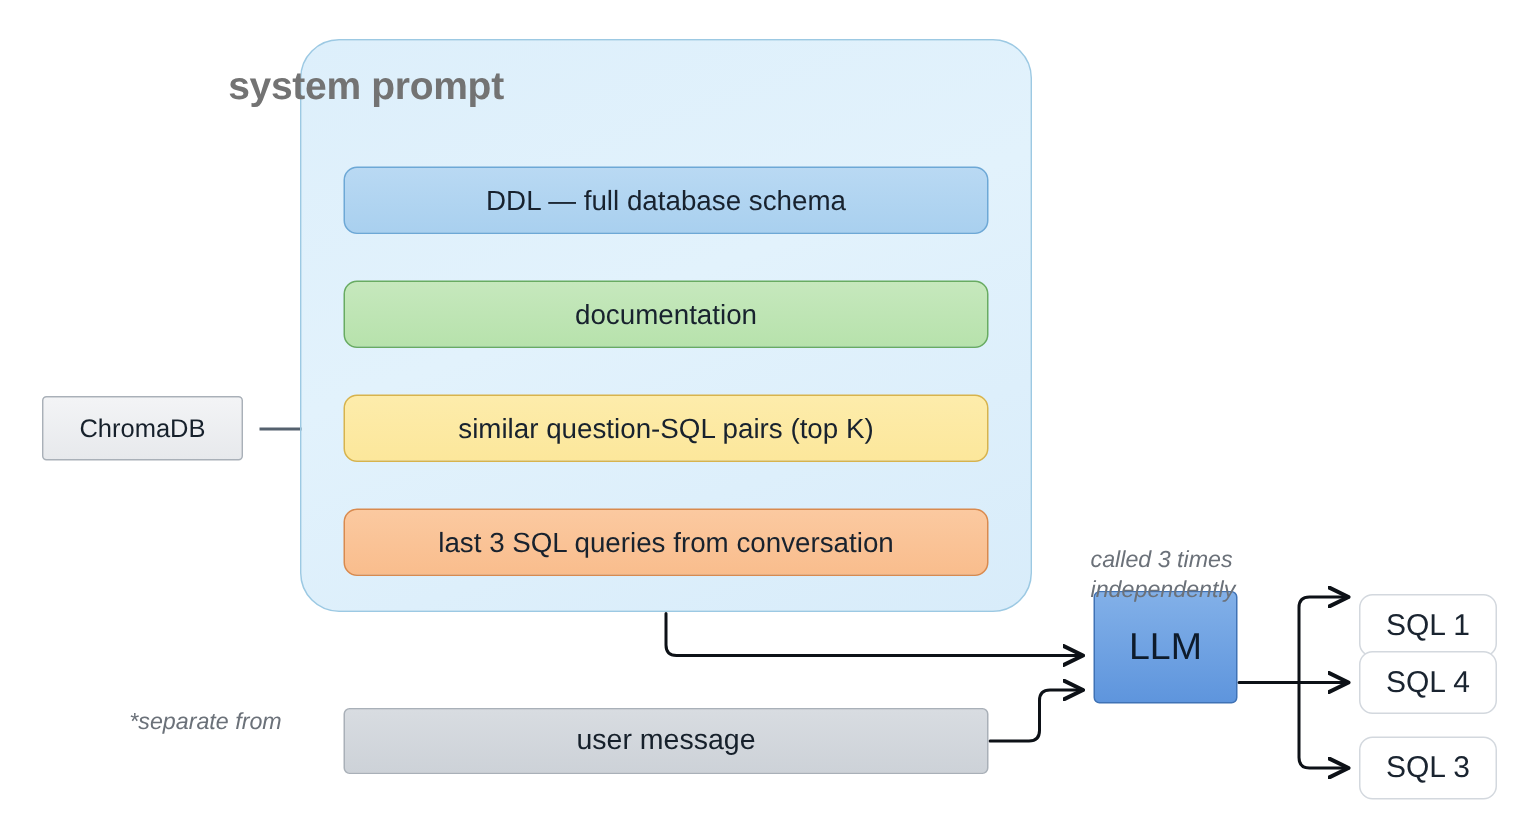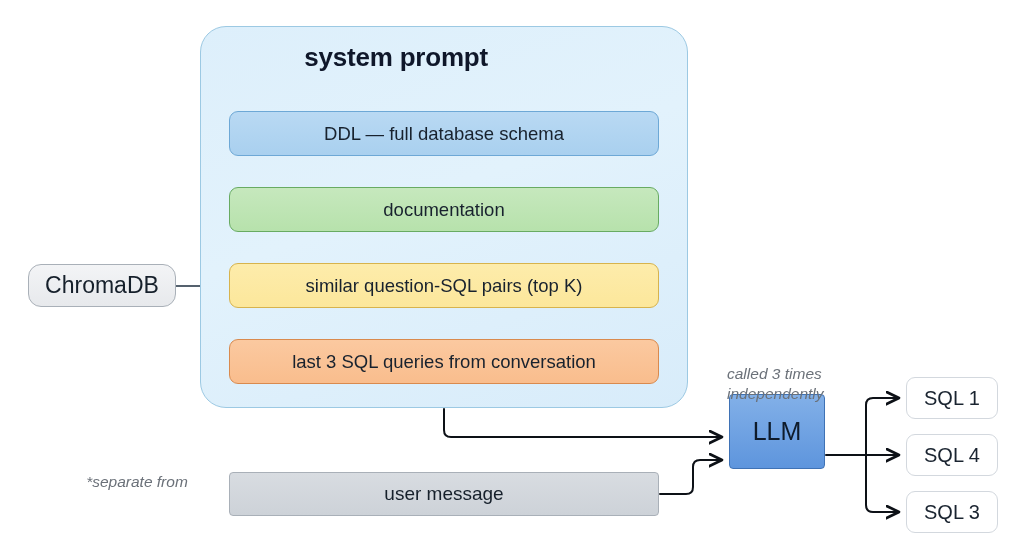--- a/index.html
+++ b/index.html
@@ -36,24 +36,24 @@
     box-sizing: border-box;
     border: 1.5px solid #9cc9e3;
     border-radius: 26px;
     background: linear-gradient(160deg, #ddeffb 0%, #e2f2fc 45%, #d8ecfa 100%);
   }
   .sp-title {
     position: absolute;
     left: 0;
     top: 42px;
     width: 488px;
-    text-align: right;
+    text-align: center;
     font-size: 26px;
     font-weight: bold;
-    color: #0f172a;
+    color: #737373;
     letter-spacing: -0.2px;
   }
 
   
   .row {
     position: absolute;
     left: 229px;
     width: 430px;
     height: 45px;
     box-sizing: border-box;
@@ -84,30 +84,30 @@
     top: 339px;
     background: linear-gradient(180deg, #fbc9a0 0%, #f9bd8d 100%);
     border: 1.4px solid #d98a4e;
   }
 
   
   .chromadb {
     position: absolute;
     left: 28px;
     top: 264px;
-    width: 148px;
+    width: 134px;
     height: 43px;
     box-sizing: border-box;
     border: 1.3px solid #a9b0b8;
-    border-radius: 13px;
+    border-radius: 3px;
     background: linear-gradient(180deg, #f3f4f6 0%, #e7e9ec 100%);
     display: flex;
     align-items: center;
     justify-content: center;
-    font-size: 23px;
+    font-size: 17px;
     color: #16202b;
   }
 
   
   .user-message {
     position: absolute;
     left: 229px;
     top: 472px;
     width: 430px;
     height: 44px;
@@ -149,21 +149,21 @@
     box-sizing: border-box;
     border: 1.2px solid #d3d8de;
     border-radius: 9px;
     background: #ffffff;
     display: flex;
     align-items: center;
     justify-content: center;
     font-size: 20px;
     color: #1a2430;
   }
-  .sql-1 { top: 377px; }
+  .sql-1 { top: 396px; }
   .sql-2 { top: 434px; }
   .sql-3 { top: 491px; }
 
   
   .note {
     position: absolute;
     font-style: italic;
     font-size: 15.5px;
     line-height: 1.32;
     color: #6b7179;

